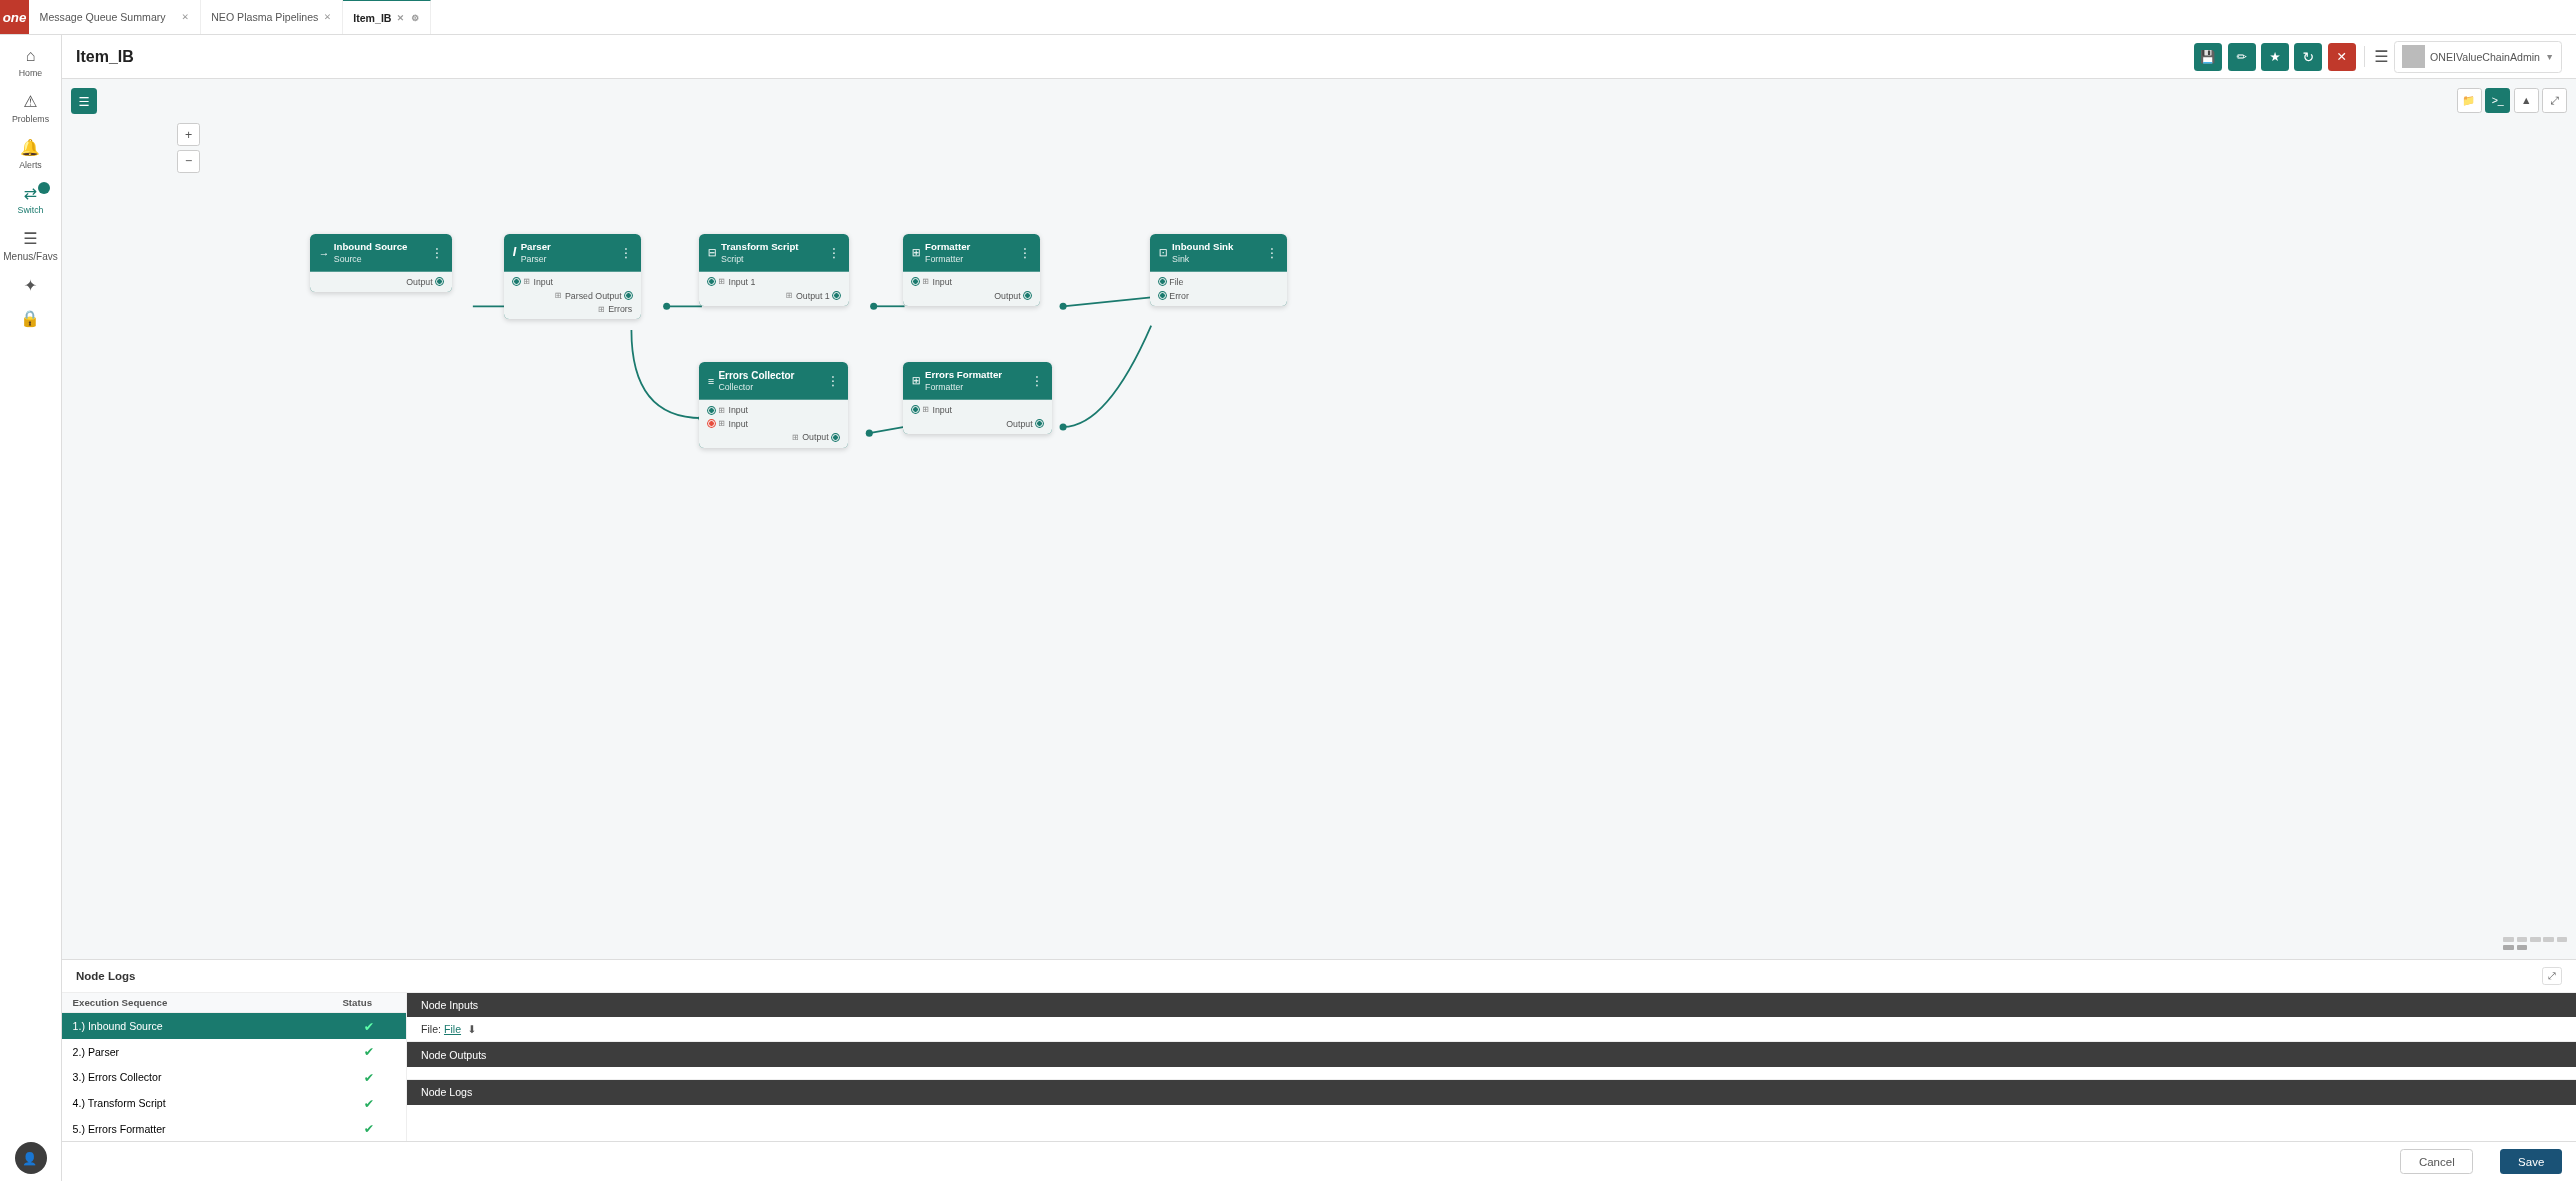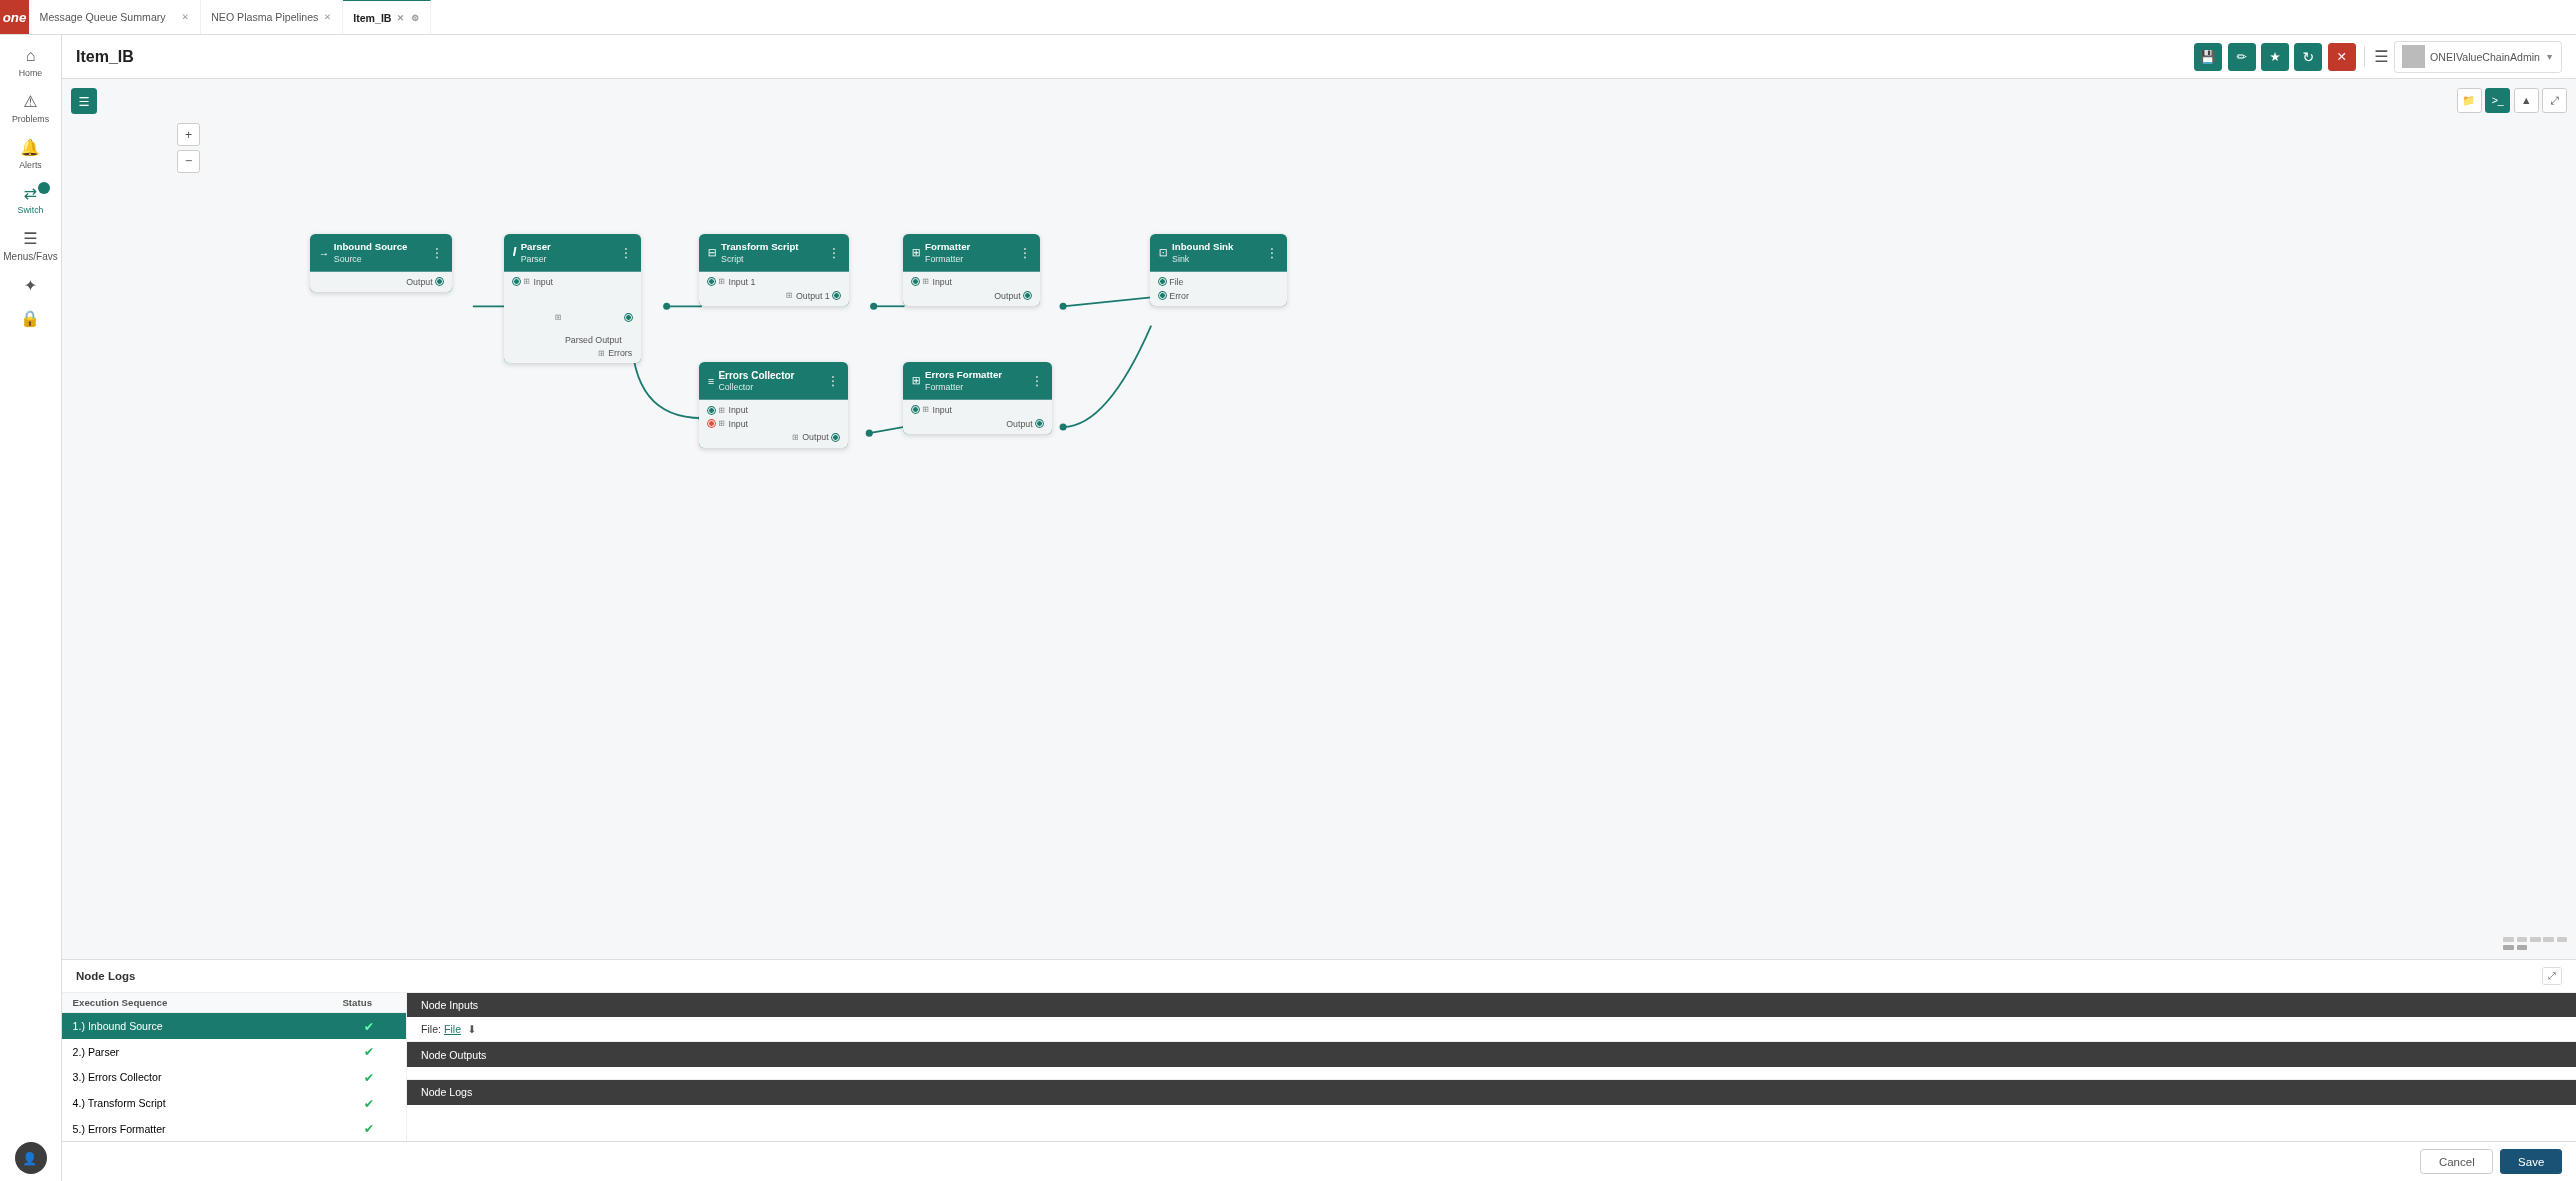--- a/index.html
+++ b/index.html
@@ -173,21 +173,21 @@
           <button style="background:none; border:none; color:#fff; cursor:pointer; font-size:12.4px;">⋮</button>
         </div>
         <div style="padding:3.5px 8.8px; background:#f0f4f4; border-radius:0 0 5.3px 5.3px;">
           <div style="display:flex; align-items:center; justify-content:flex-start; gap:3.5px; padding:1.8px 0;">
             <div style="width:7px; height:7px; border-radius:50%; background:#1a7a6e; border:1.8px solid #fff; box-shadow:0 0 0 0.9px #1a7a6e;"></div>
             <span style="font-size:8px; color:#888;">⊞</span>
             <span style="font-size:8.8px; color:#555;">Input</span>
           </div>
           <div style="display:flex; align-items:center; justify-content:flex-end; gap:3.5px; padding:1.8px 0;">
             <span style="font-size:8px; color:#888;">⊞</span>
-            <span style="font-size:8.8px; color:#555;margin-top:44px;">Parsed Output</span>
+            <span style="font-size:8.8px; color:#555;">Parsed Output</span>
             <div style="width:7px; height:7px; border-radius:50%; background:#1a7a6e; border:1.8px solid #fff; box-shadow:0 0 0 0.9px #1a7a6e;"></div>
           </div>
           <div style="display:flex; align-items:center; justify-content:flex-end; gap:3.5px; padding:1.8px 0;">
             <span style="font-size:8px; color:#888;">⊞</span>
             <span style="font-size:8.8px; color:#555;">Errors</span>
           </div>
         </div>
       </div>
 
       <div style="position:absolute; left:637px; top:155px; width:150px; background:#1a7a6e; border-radius:5.3px; color:#fff; box-shadow:0 1.8px 5.3px rgba(0,0,0,0.15);">
@@ -388,18 +388,18 @@
 
           <div style="padding:6.2px 14px; background:#3d3d3d; color:#fff; font-size:10.6px; font-weight:500;">
             <span>Node Logs</span>
           </div>
         </div>
       </div>
     </div>
 
     <div style="padding:7px 14px; background:#fff; border-top:0.9px solid #ddd; display:flex; justify-content:flex-end; gap:7px; flex-shrink:0;">
       <button style="padding:5.3px 17.7px; background:#fff; border:0.9px solid #ccc; border-radius:3.5px; cursor:pointer; color:#555; font-size:11.5px;">Cancel</button>
-      <button style="padding:5.3px 17.7px; background:#1a5276; border:none; border-radius:3.5px; cursor:pointer; color:#fff; font-size:11.5px; font-weight:500;">Save</button>
+      <button style="padding:5.3px 17.7px; background:#1a5276; border:none; border-radius:3.5px; cursor:pointer; color:#fff; font-size:11.5px; font-weight:500;margin-left:20px;">Save</button>
     </div>
 
   </div>
 </div>
 
 
 </body></html>

